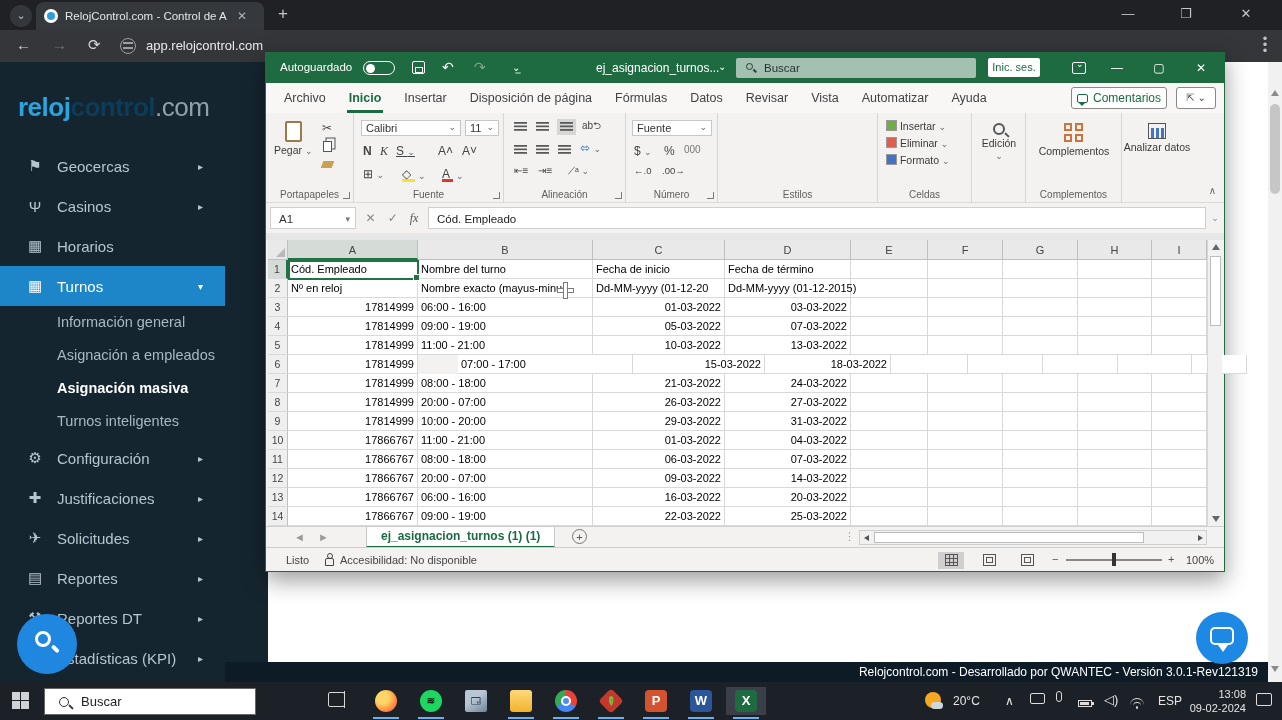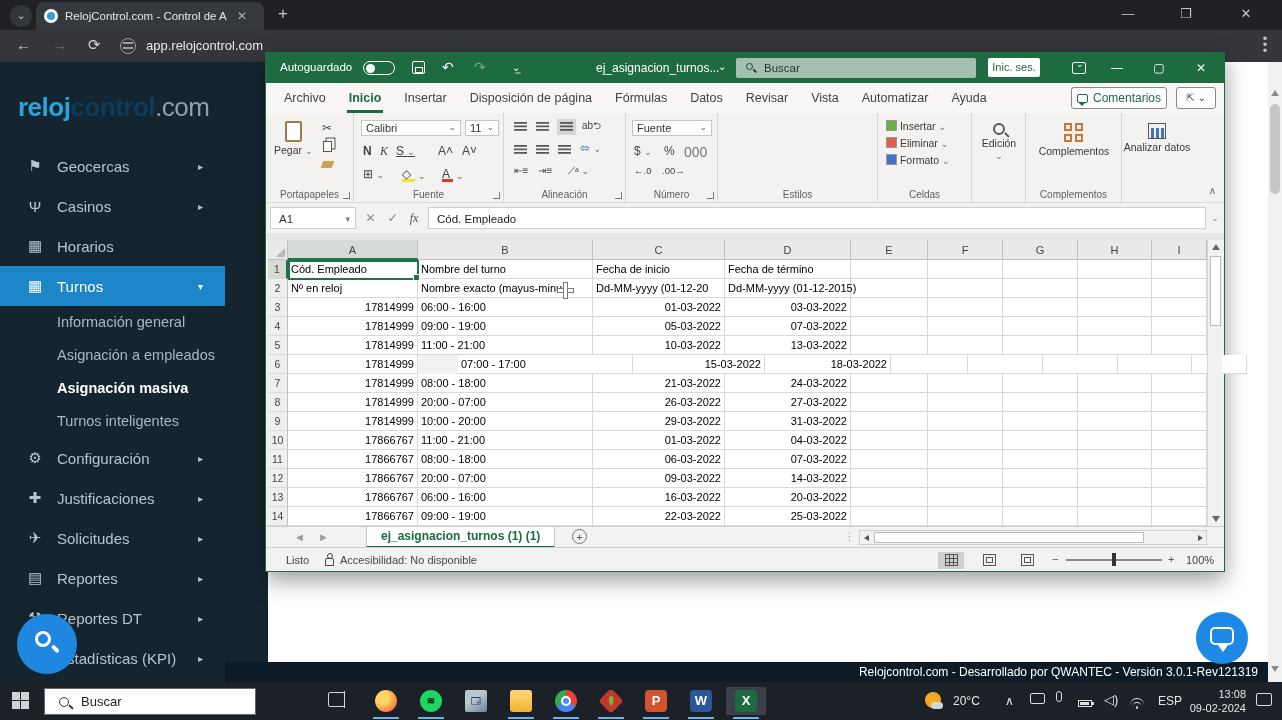--- a/index.html
+++ b/index.html
@@ -360,21 +360,21 @@
         <span class="mini" style="position:absolute;left:34px;top:52px;font-size:10px;">⇥≡</span>
         <span class="mini" style="position:absolute;left:64px;top:52px;font-size:10px;">⟋ᵃ <span class="chv">⌄</span></span>
         <div class="glabel"><span>Alineación</span></div>
         <span class="launcher"></span>
       </div>
 
       <div class="rgroup" style="width:92px;">
         <span class="sel" style="position:absolute;left:6px;top:7px;width:80px;"><span>Fuente</span> <span class="chv" style="float:right;">⌄</span></span>
         <span class="mini" style="position:absolute;left:8px;top:31px;">$ <span class="chv">⌄</span></span>
         <span class="mini" style="position:absolute;left:38px;top:31px;">%</span>
-        <span class="mini" style="position:absolute;left:58px;top:31px;font-size:14px;color:#777;">000</span>
+        <span class="mini" style="position:absolute;left:58px;top:31px;font-size:10px;color:#777;">000</span>
         <span class="mini" style="position:absolute;left:8px;top:52px;font-size:9.5px;">←.0</span>
         <span class="mini" style="position:absolute;left:36px;top:52px;font-size:9.5px;">.00→</span>
         <div class="glabel"><span>Número</span></div>
         <span class="launcher"></span>
       </div>
 
       <div class="rgroup" style="width:160px;">
         <div class="glabel"><span>Estilos</span></div>
       </div>
 

